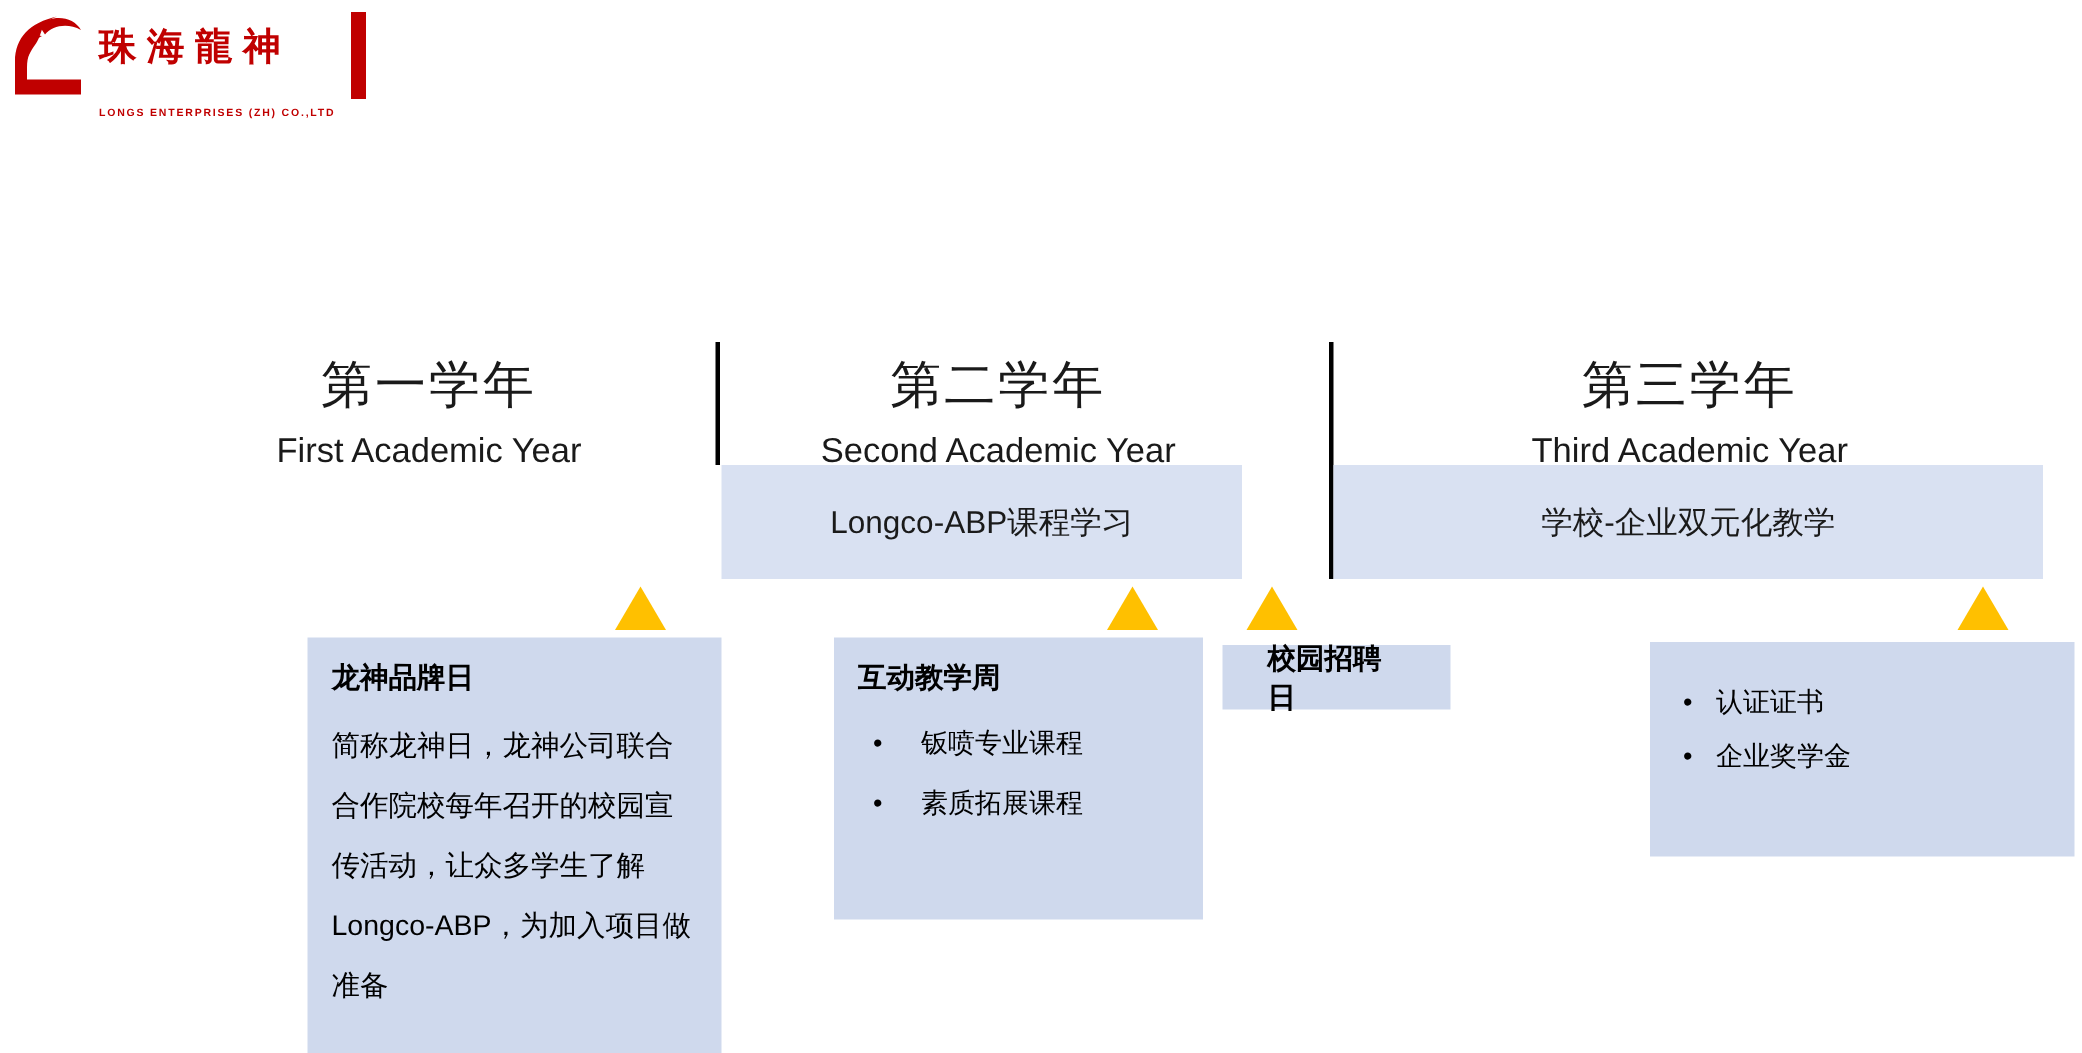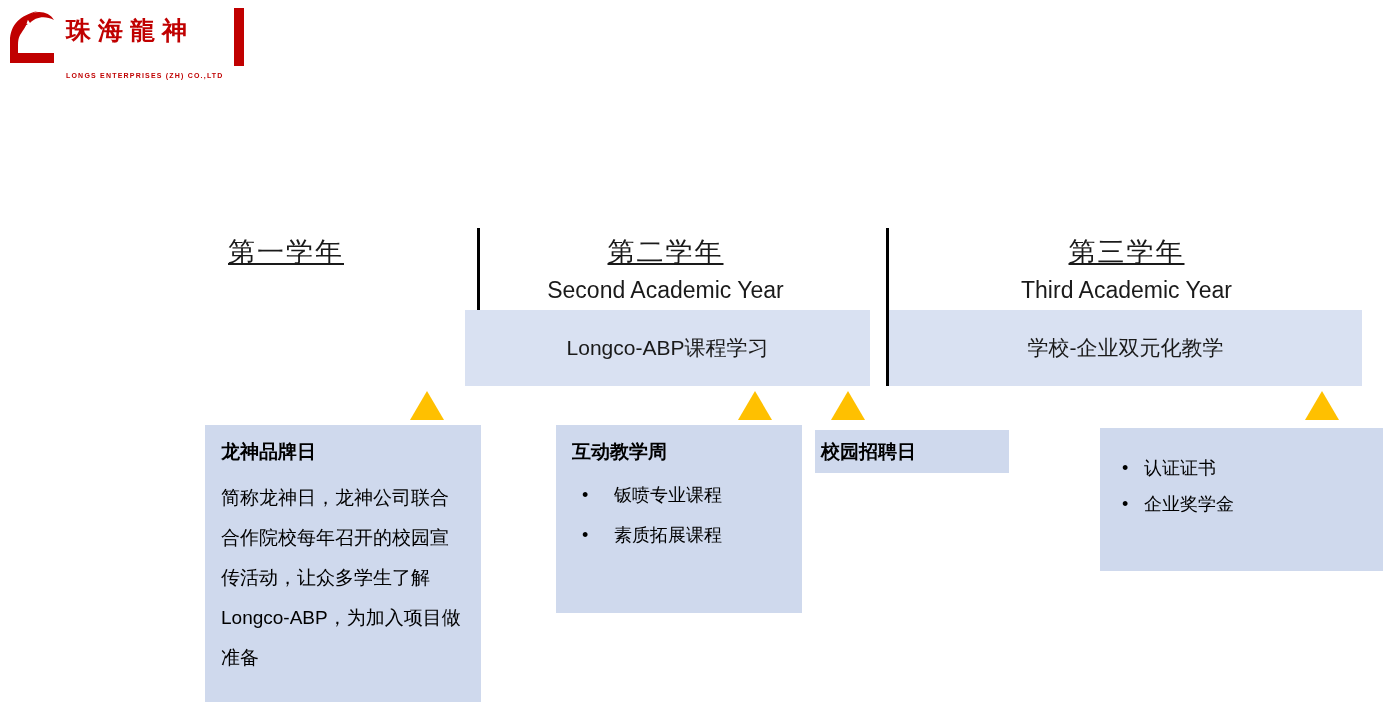--- a/index.html
+++ b/index.html
@@ -11,56 +11,56 @@
   .logo { position:absolute; left:8px; top:8px; height:62px; display:flex; align-items:flex-start; }
   .logo-mark { width:52px; height:58px; }
   .logo-mark svg { width:100%; height:100%; display:block; }
   .logo-text { display:flex; flex-direction:column; justify-content:center; margin-left:6px; padding-top:6px;gap:20px; }
   .logo-cn { color:#C00000; font-weight:bold; font-size:25px; letter-spacing:7px; font-family:"Liberation Serif","DejaVu Serif",serif; white-space:nowrap; }
   .logo-en { color:#C00000; font-size:7px; font-weight:bold; letter-spacing:1.2px; margin-top:5px; white-space:nowrap; }
   .logo-bar { width:10px; height:58px; background:#C00000; margin-left:10px; }
 
   
   .year-col { position:absolute; top:234px; text-align:center; color:#1a1a1a; }
-  .year-cn { font-size:27px; letter-spacing:2px;text-decoration:underline; }
+  .year-cn { font-size:34px; letter-spacing:2px; }
   .year-en { font-size:23px; margin-top:7px; }
   .col1 { left:95px;  width:382px; }
   .col2 { left:481px; width:369px; }
   .col3 { left:891px; width:471px; }
 
   .divider { position:absolute; width:3px; background:#000; }
   .divider-1 { left:477px; top:228px; height:82px; }
   .divider-2 { left:886px; top:228px; height:158px; }
 
   
   .band-seg { position:absolute; top:310px; height:76px; background:#D9E1F2;
               display:flex; flex-direction:column; justify-content:center; text-align:center; }
   .band-1 { left:95px;  width:382px; }
-  .band-2 { left:465px; width:405px; }
+  .band-2 { left:481px; width:347px; }
   .band-3 { left:889px; width:473px; }
   .band-cn { font-size:21px; }
   .band-en { font-size:20px; margin-top:6px; }
 
   
   .tri { position:absolute; top:391px; width:0; height:0;
          border-left:17px solid transparent; border-right:17px solid transparent;
          border-bottom:29px solid #FFC000; }
   .tri-1 { left:410px; }
   .tri-2 { left:738px; }
   .tri-3 { left:831px; }
   .tri-4 { left:1305px; }
 
   
   .box { position:absolute; background:#CFD9ED; color:#000; }
   .box-title { font-weight:bold; font-size:19px; }
   .box-1 { left:205px;  top:425px; width:276px; height:277px; padding:14px 16px; }
   .box-1 .box-title { margin-bottom:13px; }
   .box-body { font-size:19px; line-height:40px; }
   .box-2 { left:556px;  top:425px; width:246px; height:188px; padding:14px 16px; }
-  .box-3 { left:815px;  top:430px; width:194px; height:43px;  padding:0 6px; display:flex; align-items:center; }
+  .box-3 { left:815px;  top:430px; width:152px; height:43px;  padding:0 30px; display:flex; align-items:center; }
   .box-4 { left:1100px; top:428px; width:283px; height:143px; padding:14px 18px; }
   .bullets { list-style:none; margin-top:10px; }
   .bullets li { font-size:18px; line-height:40px; position:relative; padding-left:42px; }
   .bullets li::before { content:"\2022"; position:absolute; left:10px; }
   .box-4 .bullets { margin-top:8px; }
   .box-4 .bullets li { padding-left:26px; line-height:36px; }
   .box-4 .bullets li::before { left:4px; }
 </style>
 </head>
 <body>
@@ -77,20 +77,21 @@
     </div>
     <div class="logo-text">
       <div class="logo-cn">珠海龍神</div>
       <div class="logo-en">LONGS ENTERPRISES (ZH) CO.,LTD</div>
     </div>
     <div class="logo-bar"></div>
   </div>
 
   <div class="year-col col1">
     <div class="year-cn">第一学年</div>
+    <div class="year-en">First Academic Year</div>
   </div>
   <div class="year-col col2">
     <div class="year-cn">第二学年</div>
     <div class="year-en">Second Academic Year</div>
   </div>
   <div class="year-col col3">
     <div class="year-cn">第三学年</div>
     <div class="year-en">Third Academic Year</div>
   </div>
 

